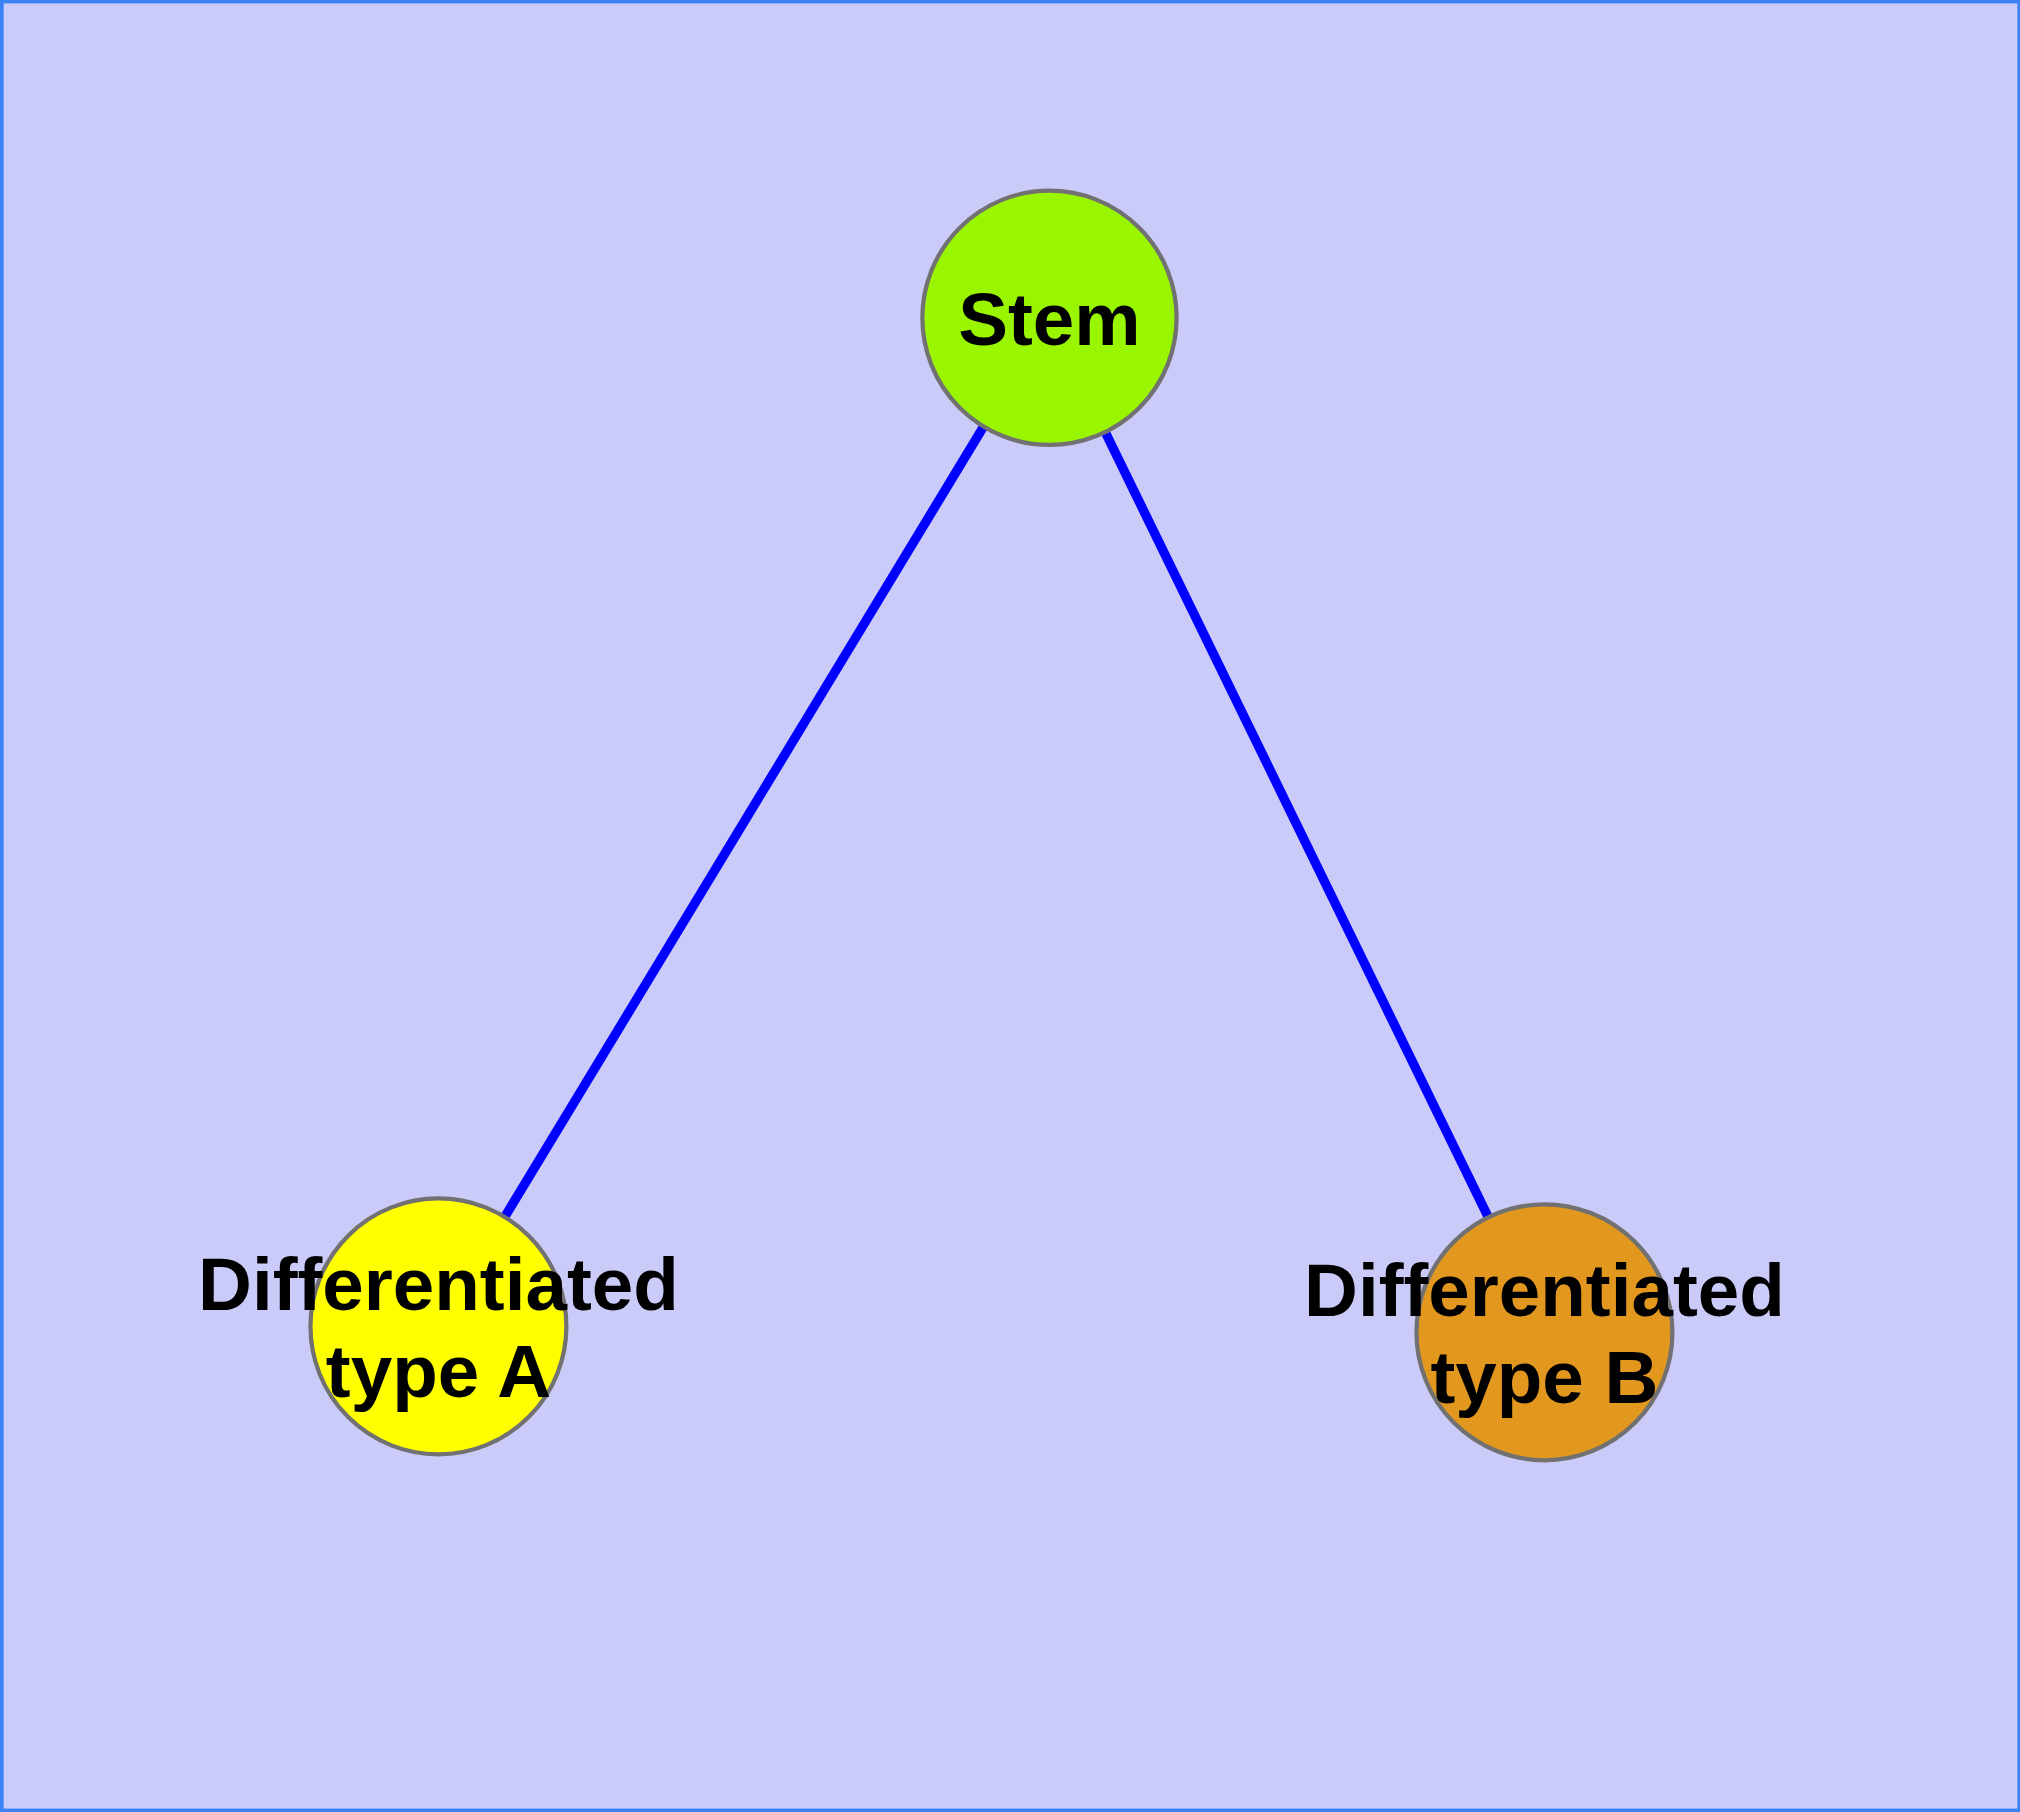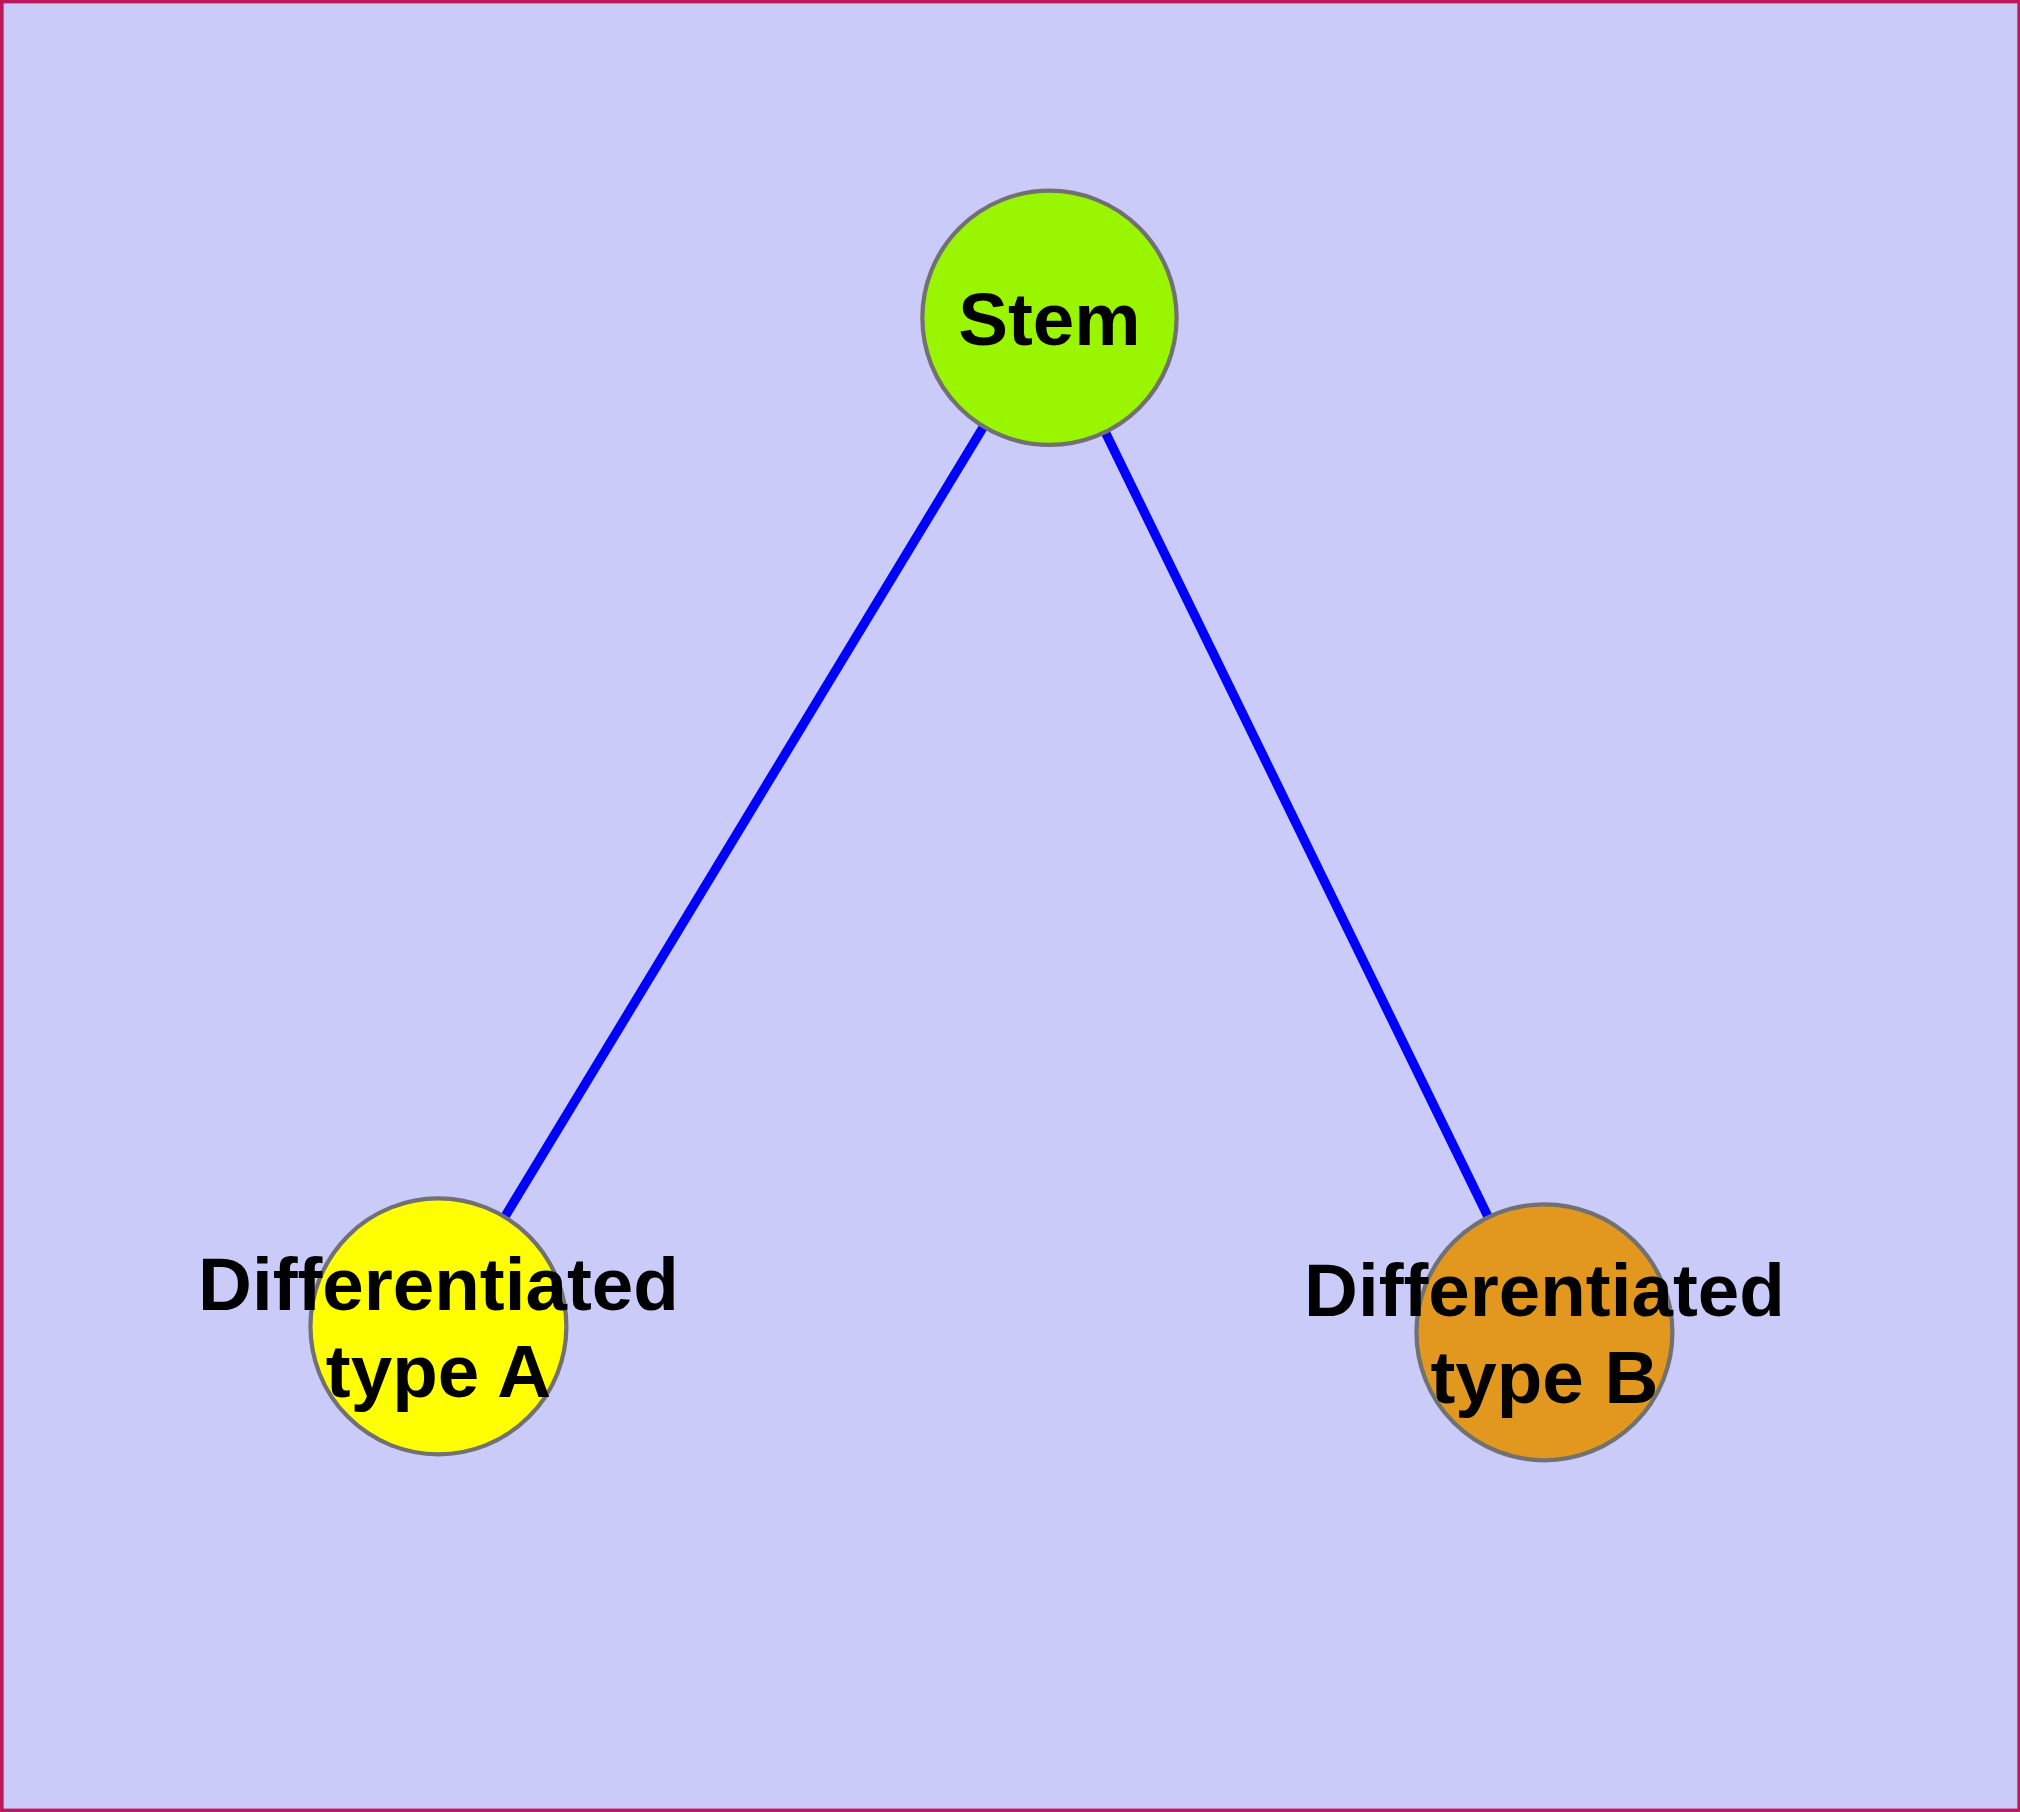--- a/index.html
+++ b/index.html
@@ -5,21 +5,21 @@
   html, body {
     margin: 0;
     padding: 0;
     background: #ffffff;
     font-family: "Liberation Sans", "DejaVu Sans", sans-serif;
   }
   .stage {
     position: relative;
     width: 2021px;
     height: 1812px;
-    background: #be185d;
+    background: #3b82f6;
     overflow: hidden;
   }
   svg { display: block; }
   .node-label {
     font-family: "Liberation Sans", "DejaVu Sans", sans-serif;
     font-weight: bold;
   }
 </style>
 </head>
 <body>

